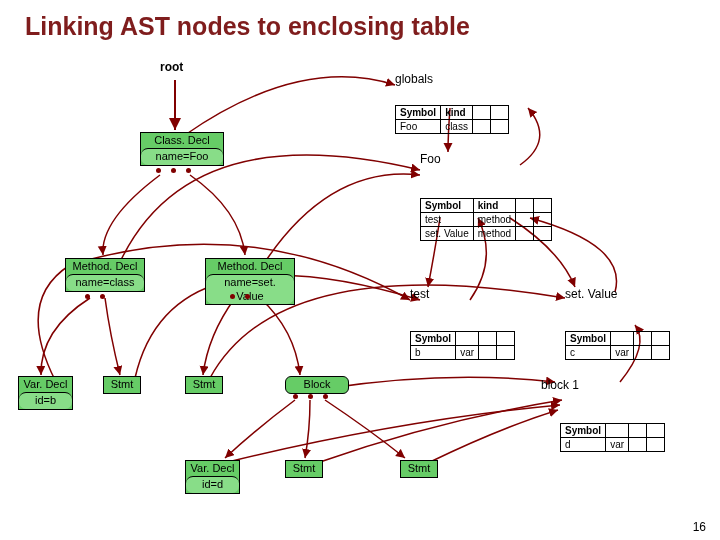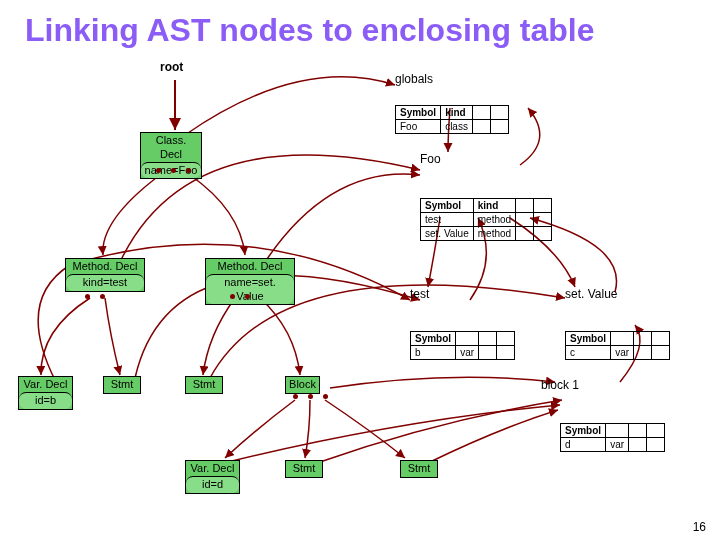--- a/index.html
+++ b/index.html
@@ -9,23 +9,23 @@
     height: 540px;
     font-family: Arial, sans-serif;
     background: #fff;
     position: relative;
     overflow: hidden;
   }
   .title {
     position: absolute;
     top: 12px;
     left: 25px;
-    font-size: 32px;
+    font-size: 25px;
     font-weight: bold;
-    color: #8b5cf6;
+    color: #7f1d1d;
   }
   .node {
     position: absolute;
     background: #66cc66;
     border: 1px solid #000;
     padding: 1px 3px;
     font-size: 11px;
     text-align: center;
     line-height: 1.25;
   }
@@ -124,33 +124,33 @@
 
   <path d="M 228 462 Q 400 420 560 405" stroke="#800000" stroke-width="1.5" fill="none" marker-end="url(#ah)"></path>
 
   <path d="M 320 462 Q 440 420 562 400" stroke="#800000" stroke-width="1.5" fill="none" marker-end="url(#ah)"></path>
 
   <path d="M 430 462 Q 500 428 558 410" stroke="#800000" stroke-width="1.5" fill="none" marker-end="url(#ah)"></path>
 </svg>
 
 <div class="scope-label" style="left:160px; top:60px; font-weight:bold;">root</div>
 
-<div class="node" style="left:140px; top:132px; width:62px;">
+<div class="node" style="left:140px; top:132px; width:84px;">
   <div>Class. Decl</div>
   <div class="subnode">name=Foo</div>
 </div>
 <div class="dots" style="left:156px; top:168px;">
     <div class="dot"></div>
     <div class="dot"></div>
     <div class="dot"></div>
   </div>
 
 <div class="node" style="left:65px; top:258px; width:80px;">
   <div>Method. Decl</div>
-  <div class="subnode">kind=test</div>
+  <div class="subnode">name=class</div>
 </div>
 <div class="dots" style="left:85px; top:294px;">
     <div class="dot"></div>
     <div class="dot"></div>
   </div>
 
 <div class="node" style="left:205px; top:258px; width:90px;">
   <div>Method. Decl</div>
   <div class="subnode">name=set. Value</div>
 </div>
@@ -165,21 +165,21 @@
 </div>
 
 <div class="node" style="left:103px; top:376px; width:38px;">
   <div>Stmt</div>
 </div>
 
 <div class="node" style="left:185px; top:376px; width:38px;">
   <div>Stmt</div>
 </div>
 
-<div class="node" style="left:285px; top:376px; width:35px;">
+<div class="node" style="left:285px; top:376px; width:64px;border-radius:6px;">
   <div>Block</div>
 </div>
 <div class="dots" style="left:293px; top:394px;">
     <div class="dot"></div>
     <div class="dot"></div>
     <div class="dot"></div>
   </div>
 
 <div class="node" style="left:185px; top:460px; width:55px;">
   <div>Var. Decl</div>

